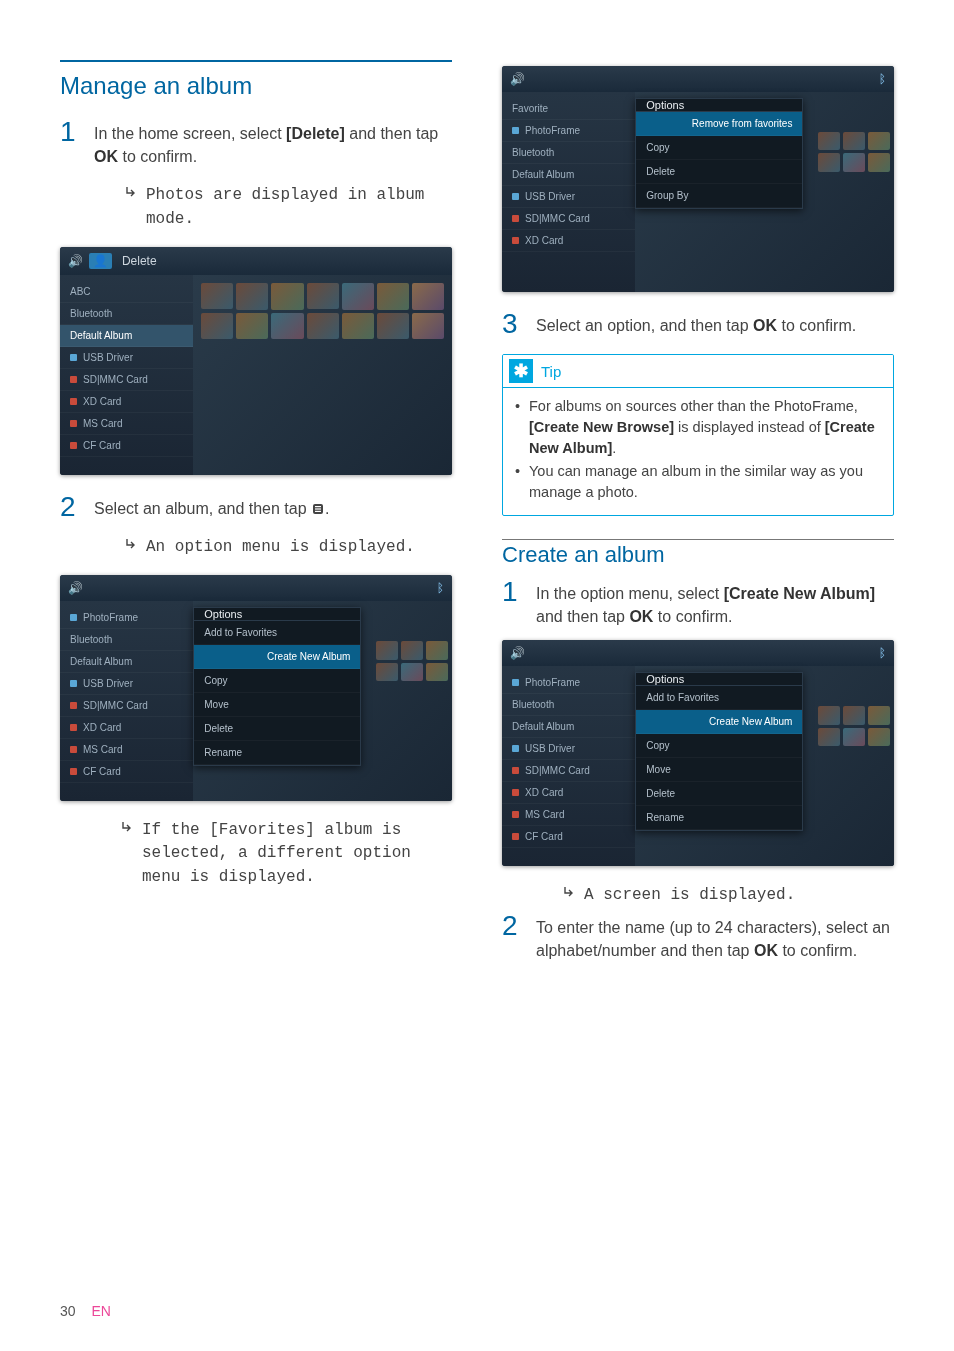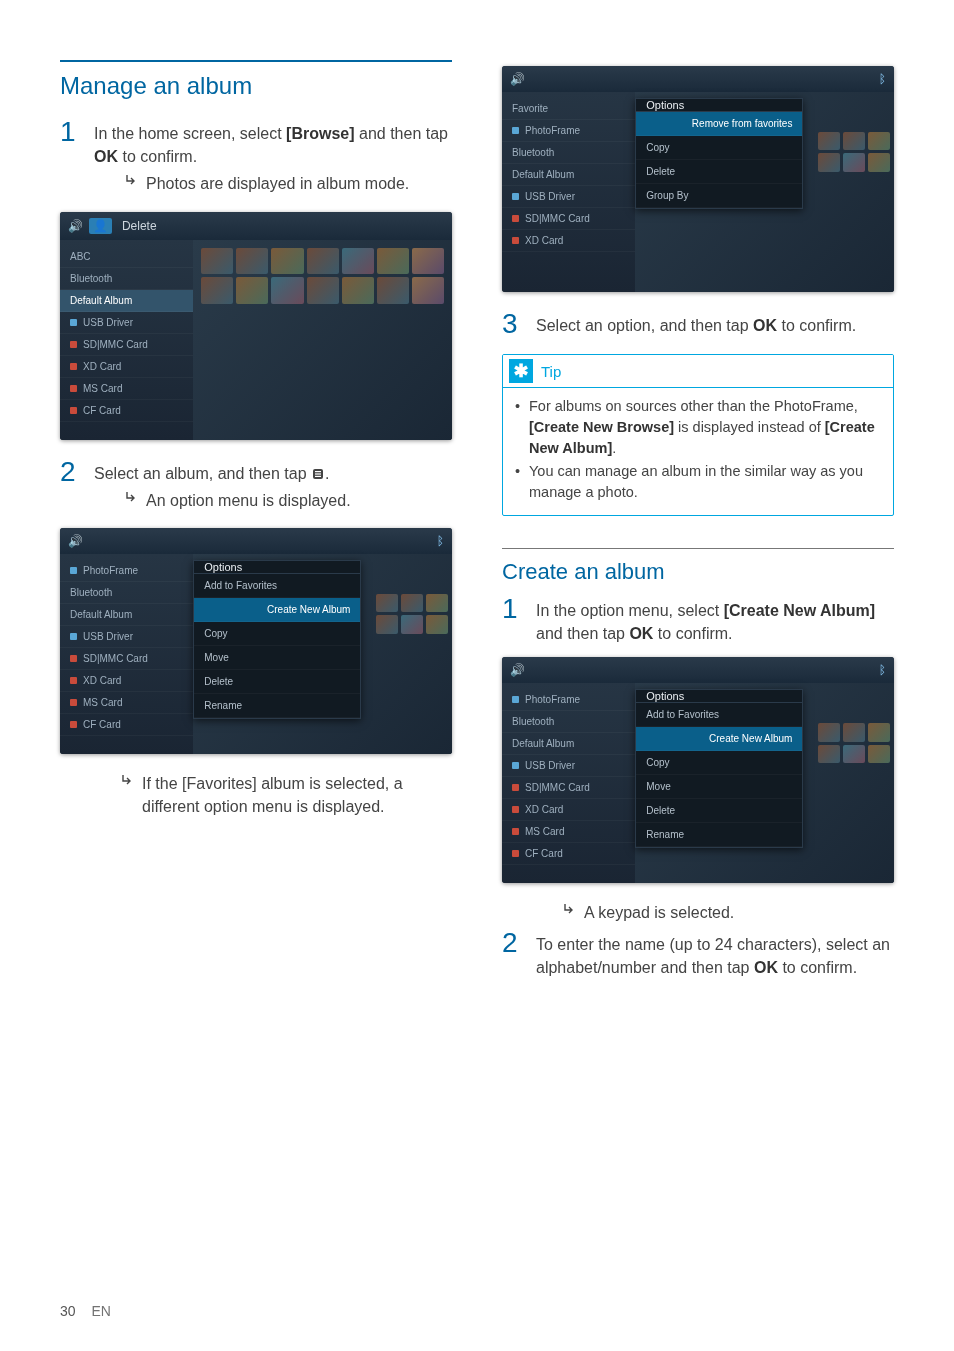--- a/index.html
+++ b/index.html
@@ -27,22 +27,22 @@
     font-weight: 400;
     border-top: 2px solid #0066a1;
     padding-top: 10px;
     margin-bottom: 18px;
   }
   h2.subsection-title {
     color: #0066a1;
     font-size: 22px;
     font-weight: 400;
     border-top: 1px solid #777;
-    padding-top: 10px;
-    margin-top: 32px;
+    padding-top: 2px;
+    margin-top: 23px;
     margin-bottom: 10px;
   }
   .step {
     display: flex;
     gap: 14px;
     margin-bottom: 6px;
     align-items: flex-start;
   }
   .step-num {
     color: #0066a1;
@@ -55,24 +55,25 @@
     flex: 1;
     font-size: 16px;
     line-height: 1.45;
     color: #444;
     padding-top: 4px;
   }
   .step-body b, .tip-body b { font-weight: 600; color: #333; }
   .result {
     display: flex;
     gap: 8px;
-    margin: 4px 0 4px 30px;
+    margin: 16px 0 4px 30px;
     font-size: 16px;
     color: #444;
     line-height: 1.45;
+    font-family: Liberation Mono, monospace;
   }
   .result-arrow {
     flex-shrink: 0;
     padding-top: 2px;
   }
   .result-arrow svg { display:block; }
   .inline-icon svg { display:inline-block; vertical-align:-2px; }
   .screenshot {
     margin: 12px 0 18px 0;
     background: #1a2a3a;
@@ -196,34 +197,34 @@
   .tip-body ul { list-style: none; padding-left: 0; }
   .tip-body li { position:relative; padding-left:14px; margin-bottom:2px; }
   .tip-body li::before { content:"•"; position:absolute; left:0; top:0; }
   .footer {
     position:absolute;
     bottom:32px;
     left:60px;
     font-size:14px;
     color:#555;
   }
-  .footer .lang { color:#737373; margin-left:12px; }
+  .footer .lang { color:#ec4899; margin-left:12px; }
 </style>
 </head>
 <body>
 
 <div class="columns">
 
   <div class="col">
     <h1 class="section-title">Manage an album</h1>
 
     <div class="step">
       <div class="step-num">1</div>
       <div class="step-body">
-        <span>In the home screen, select </span><b>[Browse]</b><span> and then tap </span><b>OK</b><span> to confirm.</span>
+        <span>In the home screen, select </span><b>[Delete]</b><span> and then tap </span><b>OK</b><span> to confirm.</span>
         <div class="result">
           <span class="result-arrow">
               <svg width="14" height="14" viewBox="0 0 14 14">
                 <path d="M3 1 L3 7 L9 7 M7 4 L10 7 L7 10" stroke="#444" stroke-width="1.4" fill="none"></path>
               </svg>
             </span>
           <span>Photos are displayed in album mode.</span>
         </div>
       </div>
     </div>
@@ -526,21 +527,21 @@
         </div>
       </div>
     </div>
 
     <div class="result" style="margin-left:60px;">
       <span class="result-arrow">
           <svg width="14" height="14" viewBox="0 0 14 14">
             <path d="M3 1 L3 7 L9 7 M7 4 L10 7 L7 10" stroke="#444" stroke-width="1.4" fill="none"></path>
           </svg>
         </span>
-      <span>A keypad is selected.</span>
+      <span>A screen is displayed.</span>
     </div>
 
     <div class="step">
       <div class="step-num">2</div>
       <div class="step-body">
         <span>To enter the name (up to 24 characters), select an alphabet/number and then tap </span><b>OK</b><span> to confirm.</span>
       </div>
     </div>
   </div>
 </div>

